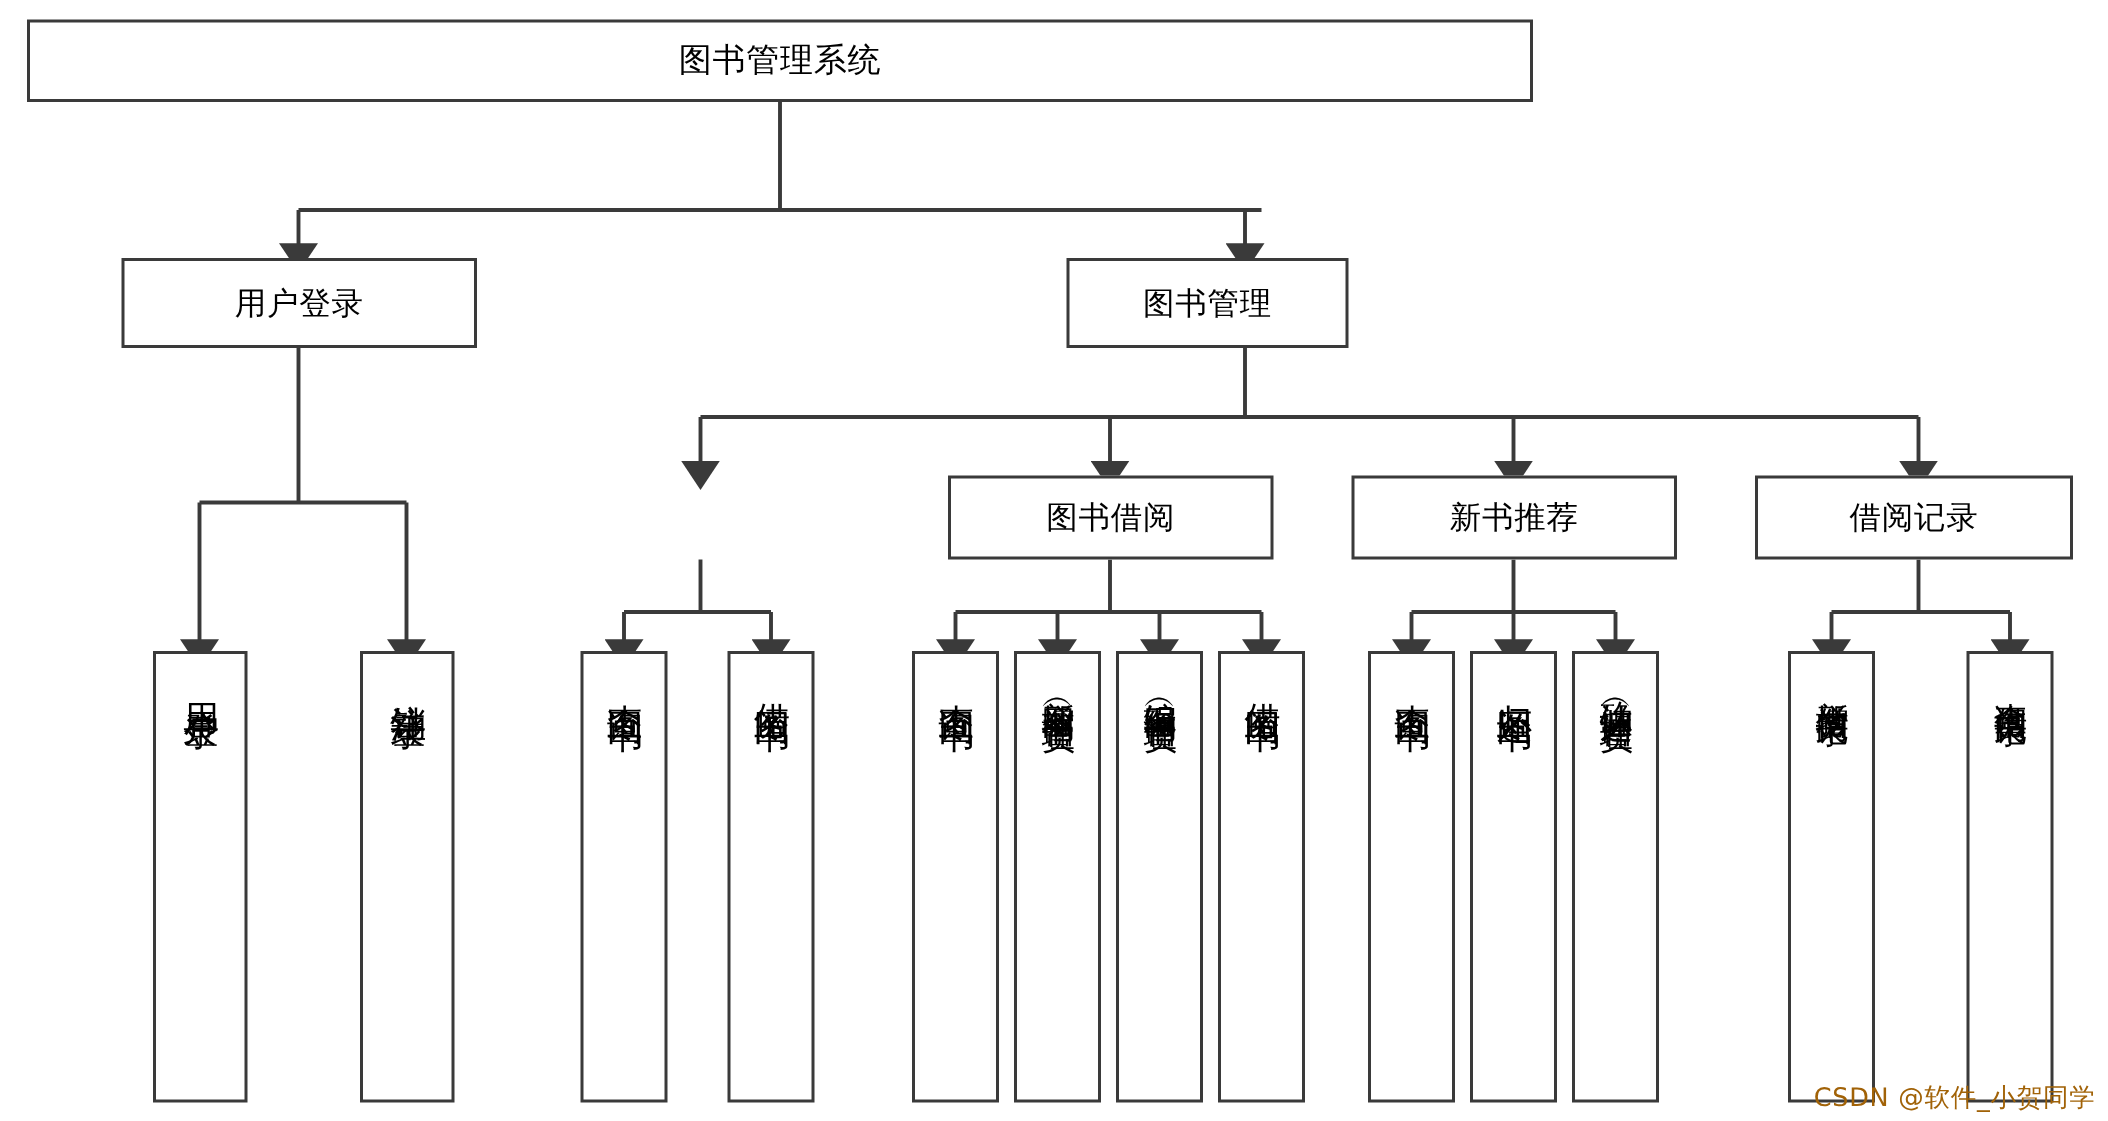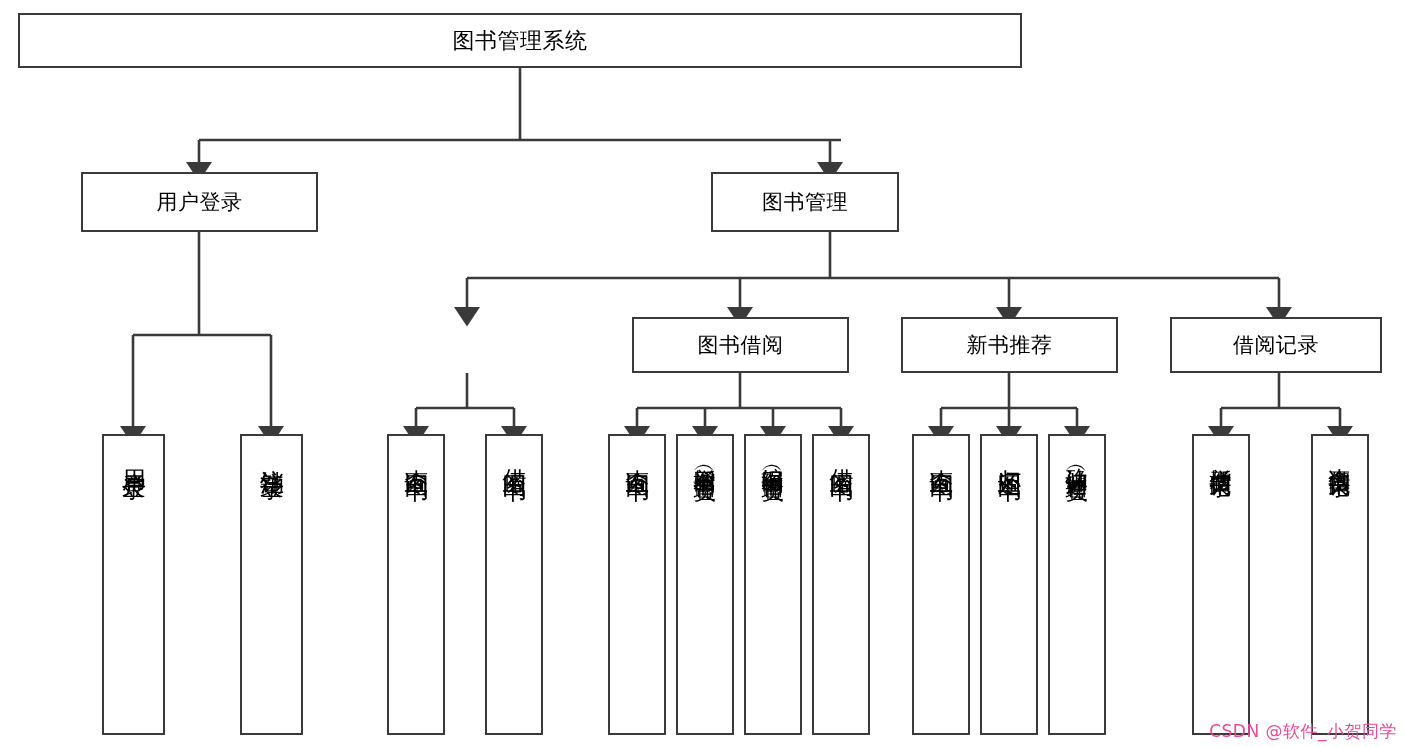--- a/index.html
+++ b/index.html
@@ -58,21 +58,21 @@
     line-height: 1.05;
     letter-spacing: 3px;
     white-space: nowrap;
   }
   .node.vert.small .lbl { font-size: 22px; letter-spacing: 2px; }
   #watermark {
     position: absolute;
     right: 8px;
     bottom: 4px;
     font-size: 17px;
-    color: #ec4899;
+    color: #a16207;
     letter-spacing: 0.5px;
     white-space: nowrap;
     text-align: center;
   }
 </style>
 </head>
 <body>
 
 <div id="canvas">
 

